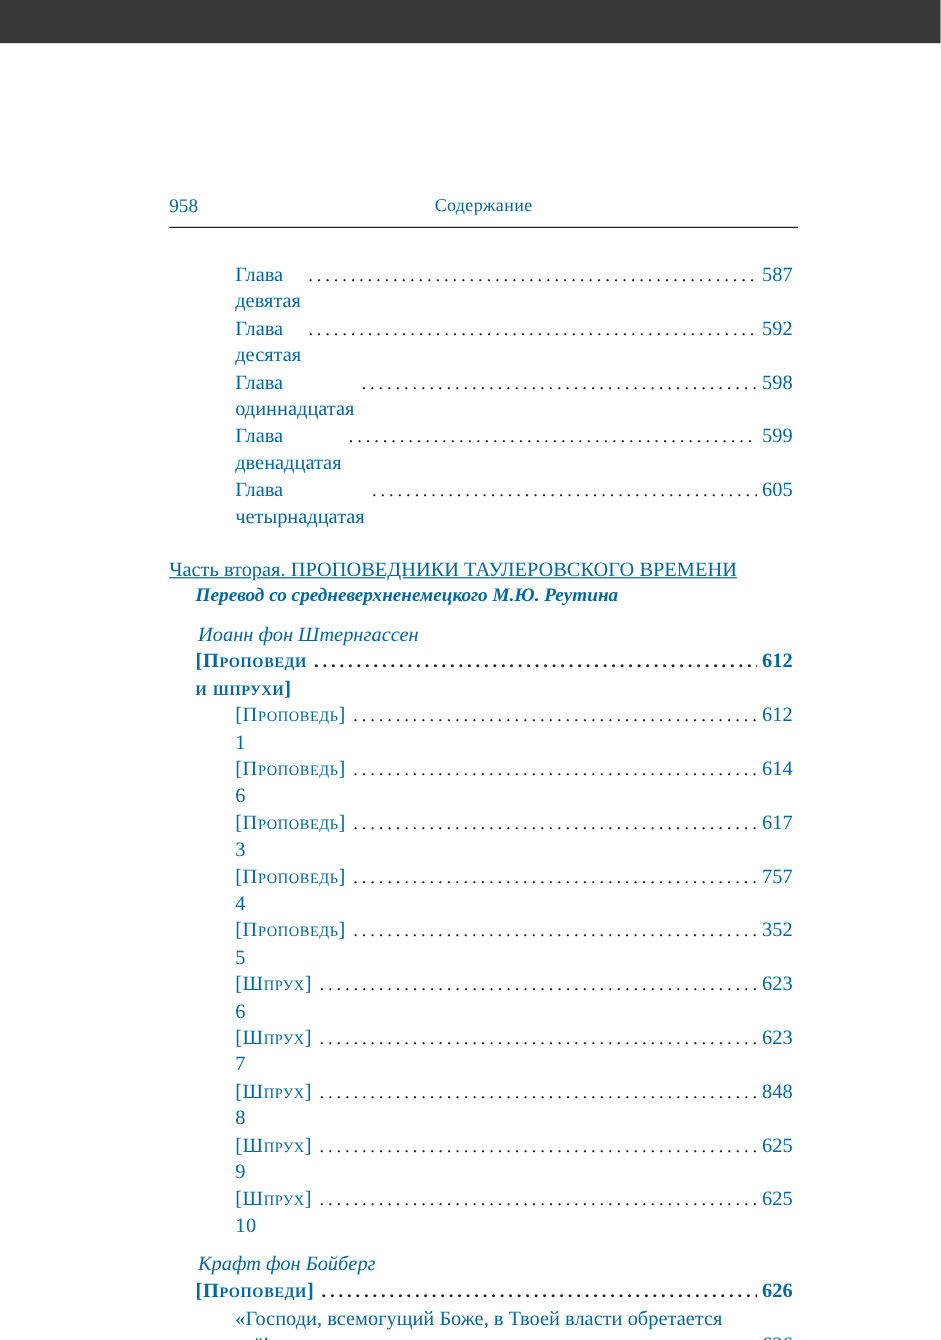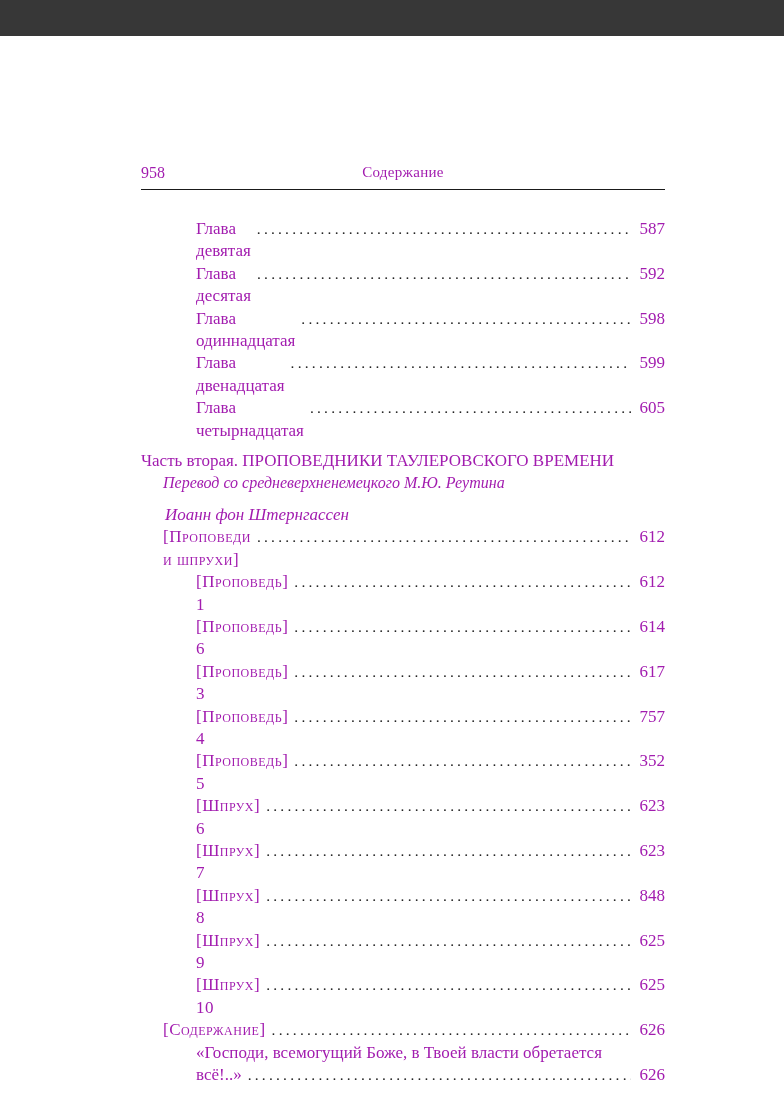--- a/index.html
+++ b/index.html
@@ -4,21 +4,21 @@
 <style>
   * { margin: 0; padding: 0; box-sizing: border-box; }
   html, body { background: #ffffff; }
   .screen {
     position: relative;
     width: 784px;
     height: 1117px;
     background: #ffffff;
     overflow: hidden;
     font-family: "Liberation Serif", serif;
-    color: #a21caf;
+    color: #0369a1;
   }
   .top-bar {
     position: absolute;
     top: 0; left: 0;
     width: 100%;
     height: 36px;
     background: #373737;
   }
   .page {
     position: absolute;
@@ -51,44 +51,45 @@
     border-top: 1.6px solid #1a1a1a;
     margin-top: 5px;
   }
   .toc { padding-top: 28px; }
   .row {
     display: flex;
     align-items: baseline;
     font-size: 17px;
     line-height: 22.4px;
   }
-  .indent-1 { padding-left: 22px; }
+  .indent-1 { padding-left: 22px; font-weight: bold; }
   .indent-2 { padding-left: 55px; }
   .title { flex: 0 1 auto; }
   .leader {
     flex: 1 1 auto;
     min-width: 10px;
     overflow: hidden;
     white-space: nowrap;
     margin: 0 4px 0 6px;
   }
   .leader::after {
     content: "....................................................................................................................................";
     letter-spacing: 3.2px;
     font-size: 15.5px;
     color: #222;
   }
   .pagenum {
     flex: 0 0 auto;
     min-width: 30px;
-    text-align: right;
+    text-align: left;
   }
   .part {
-    margin-top: 8px;
+    margin-top: 22px;
     white-space: nowrap;
+    text-decoration: underline;
   }
   .subtitle {
     font-style: italic;
     font-size: 16px;
   }
   .author {
     margin-top: 9px;
     font-style: italic;
     margin-left: 24px;
   }
@@ -192,22 +193,25 @@
           <div class="row smallcaps indent-2">
             <span class="title">[Шпрух] 9</span>
             <span class="leader"></span>
             <span class="pagenum">625</span>
           </div>
           <div class="row smallcaps indent-2">
             <span class="title">[Шпрух] 10</span>
             <span class="leader"></span>
             <span class="pagenum">625</span>
           </div>
+          <div class="row author">
+            <span class="title">Крафт фон Бойберг</span>
+          </div>
           <div class="row smallcaps indent-1">
-            <span class="title">[Содержание]</span>
+            <span class="title">[Проповеди]</span>
             <span class="leader"></span>
             <span class="pagenum">626</span>
           </div>
           <div class="row quote-start indent-2">
             <span class="title">«Господи, всемогущий Боже, в Твоей власти обретается</span>
           </div>
           <div class="row quote indent-2">
             <span class="title">всё!..»</span>
             <span class="leader"></span>
             <span class="pagenum">626</span>

